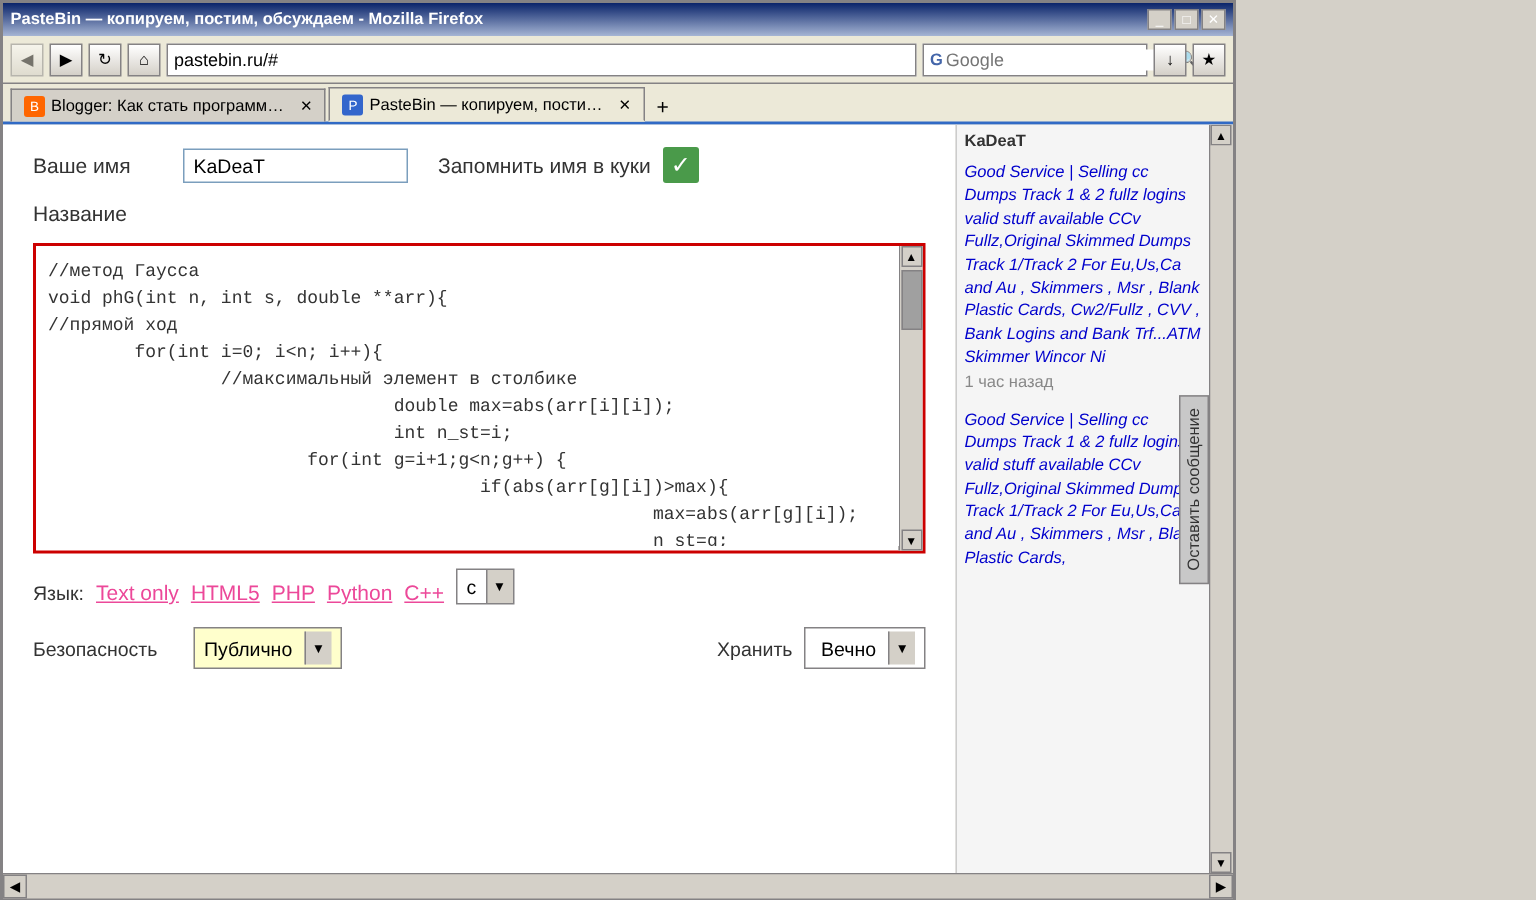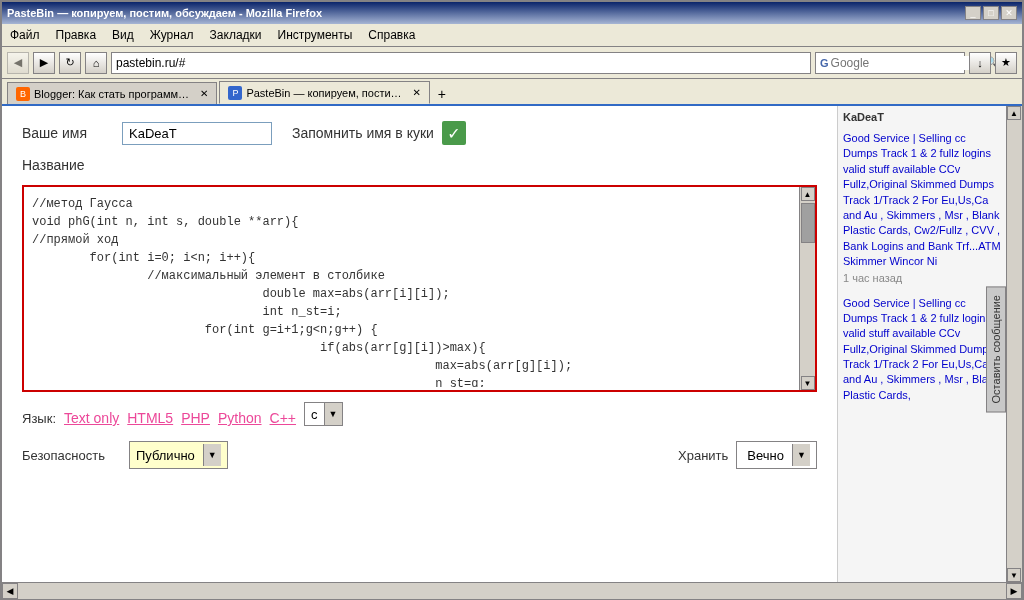--- a/index.html
+++ b/index.html
@@ -1,19 +1,19 @@
 <!DOCTYPE html>
 <html><head>
   <meta charset="utf-8">
   <style>
     * { margin: 0; padding: 0; box-sizing: border-box; }
     body { font-family: Arial, sans-serif; font-size: 13px; background: #d4d0c8; overflow: hidden; }
 
     
-    .browser-window { width: 1024px; height: 600px; background: #ece9d8; display: flex; flex-direction: column; border: 2px solid #848284; }
+    .browser-window { width: 824px; height: 600px; background: #ece9d8; display: flex; flex-direction: column; border: 2px solid #848284; }
 
     .title-bar { background: linear-gradient(to bottom, #0a246a, #a6b5d4); color: white; padding: 3px 5px; display: flex; align-items: center; justify-content: space-between; height: 22px; }
     .title-bar-text { font-size: 11px; font-weight: bold; }
     .title-bar-buttons { display: flex; gap: 2px; }
     .title-btn { width: 16px; height: 14px; font-size: 9px; display: flex; align-items: center; justify-content: center; background: #d4d0c8; border: 1px solid #848284; cursor: pointer; }
 
     .menu-bar { background: #ece9d8; padding: 2px 0; display: flex; align-items: center; border-bottom: 1px solid #848284; }
     .menu-item { padding: 2px 8px; font-size: 12px; cursor: pointer; }
 
     .toolbar { background: #ece9d8; padding: 3px 5px; display: flex; align-items: center; gap: 4px; border-bottom: 1px solid #848284; height: 32px; }
@@ -34,21 +34,21 @@
 
     
     .content-area { display: flex; flex: 1; overflow: hidden; }
 
     .main-content { flex: 1; background: white; overflow-y: auto; padding: 15px 20px; }
 
     
     .sidebar { width: 185px; background: #f5f5f5; border-left: 1px solid #ccc; overflow-y: auto; position: relative; }
     .sidebar-inner { padding: 5px 20px 5px 5px; font-size: 11px; }
     .sidebar-username { font-weight: bold; margin-bottom: 8px; color: #333; }
-    .sidebar-link { color: #00c; text-decoration: none; display: block; line-height: 1.4; margin-bottom: 2px; }
+    .sidebar-link { color: #00c; text-decoration: none; display: block; line-height: 1.4; margin-bottom: 2px; font-style: italic; }
     .sidebar-time { color: #888; margin-bottom: 12px; }
 
     
     .form-row { display: flex; align-items: center; margin-bottom: 12px; }
     .form-label { font-size: 14px; color: #333; width: 100px; }
     .form-input { border: 1px solid #7b9ebd; background: #fff; padding: 3px 6px; font-size: 13px; }
     .name-input { width: 150px; }
     .title-input { width: 605px; }
 
     .remember-area { display: flex; align-items: center; gap: 8px; margin-left: 20px; }
@@ -88,29 +88,20 @@
 
   <div class="title-bar">
     <span class="title-bar-text">PasteBin — копируем, постим, обсуждаем - Mozilla Firefox</span>
     <div class="title-bar-buttons">
       <div class="title-btn">_</div>
       <div class="title-btn">□</div>
       <div class="title-btn">✕</div>
     </div>
   </div>
 
-  <div class="menu-bar">
-    <span class="menu-item">Файл</span>
-    <span class="menu-item">Правка</span>
-    <span class="menu-item">Вид</span>
-    <span class="menu-item">Журнал</span>
-    <span class="menu-item">Закладки</span>
-    <span class="menu-item">Инструменты</span>
-    <span class="menu-item">Справка</span>
-  </div>
 
   <div class="toolbar">
     <div class="nav-btn disabled">◀</div>
     <div class="nav-btn">▶</div>
     <div class="nav-btn">↻</div>
     <div class="nav-btn">⌂</div>
     <div class="address-bar">
       <input class="address-input" value="pastebin.ru/#" style="">
     </div>
     <div style="display:flex;align-items:center;border:1px solid #848284;background:white;padding:0 4px;height:22px;width:150px;">

